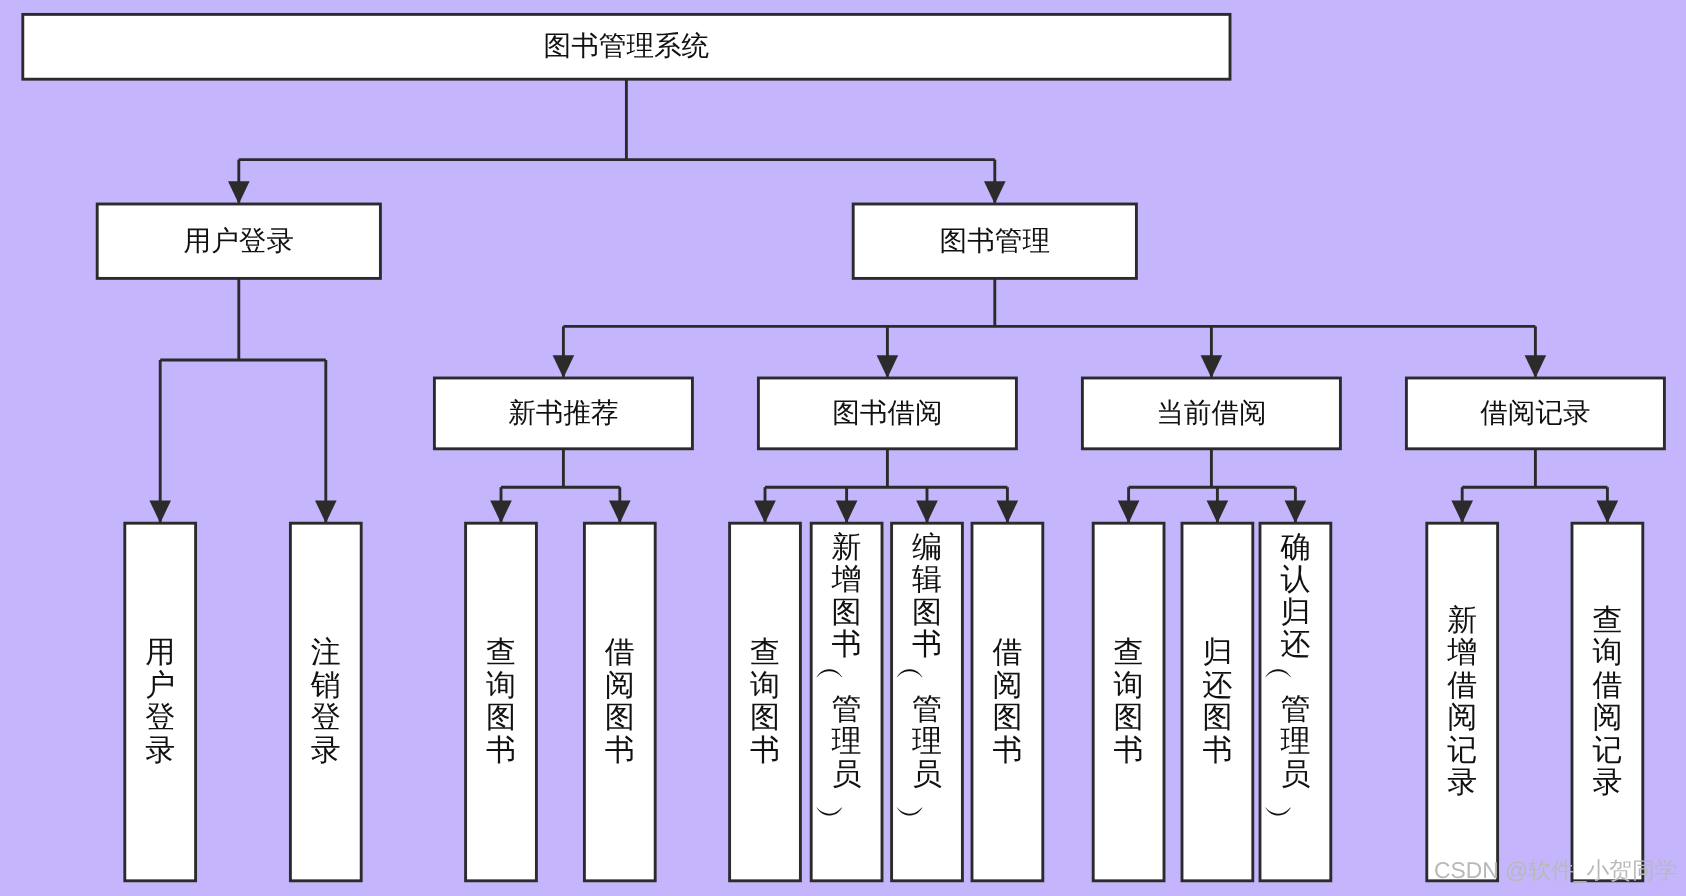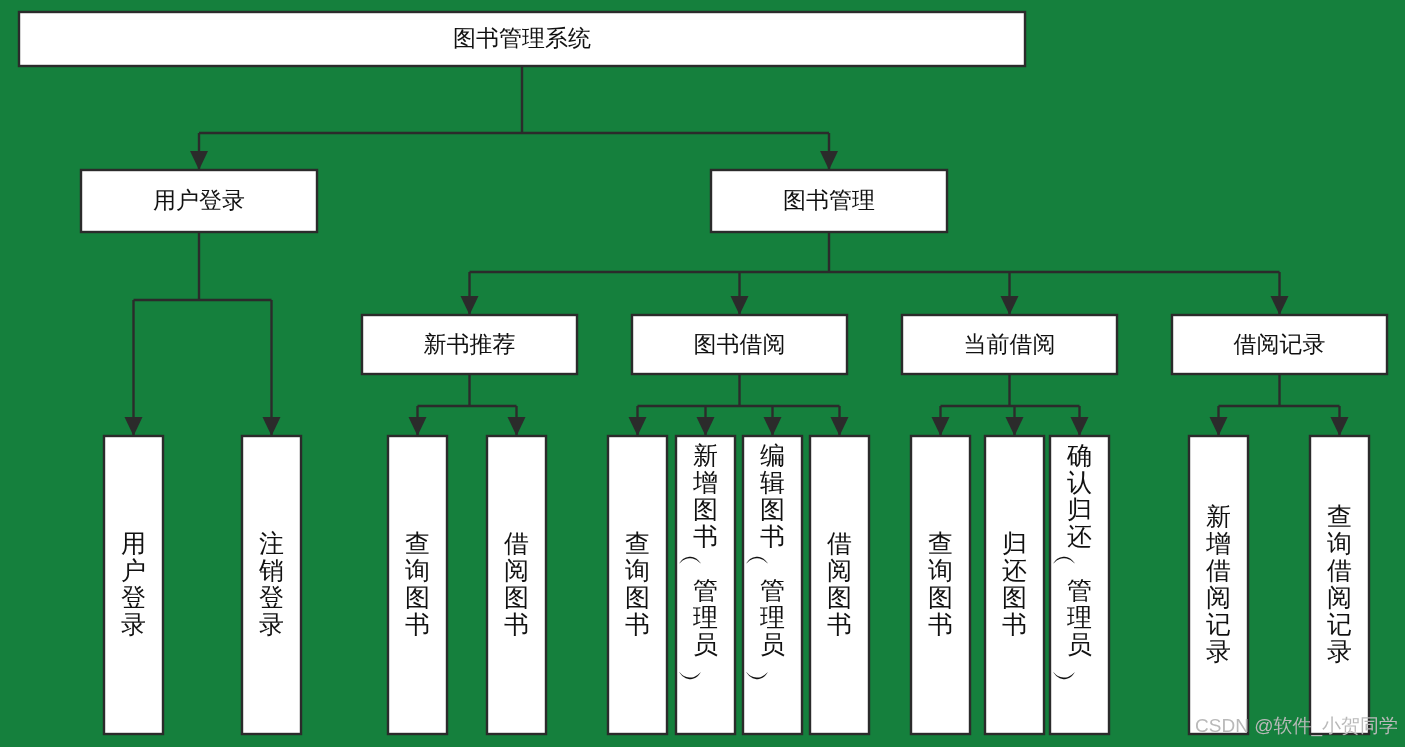--- a/index.html
+++ b/index.html
@@ -11,21 +11,21 @@
   body {
     width: 1405px;
     height: 747px;
     overflow: hidden;
     font-family: "Liberation Sans", "DejaVu Sans", sans-serif;
   }
   #diagram-root {
     position: relative;
     width: 1405px;
     height: 747px;
-    background: #15803d;
+    background: #c4b5fd;
   }
   svg#flowchart {
     position: absolute;
     top: 0;
     left: 0;
     width: 1405px;
     height: 747px;
     display: block;
   }
   .node-box {

